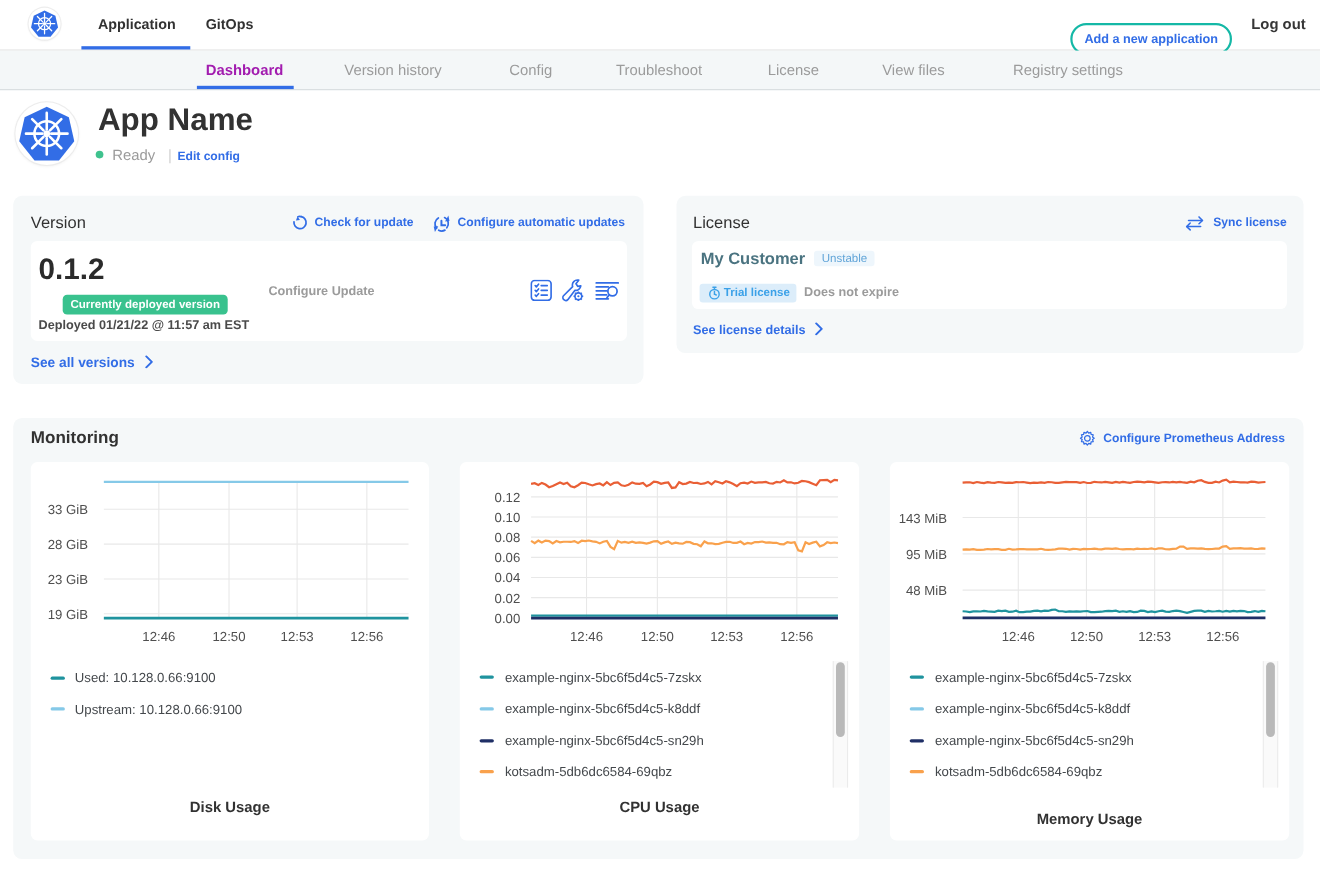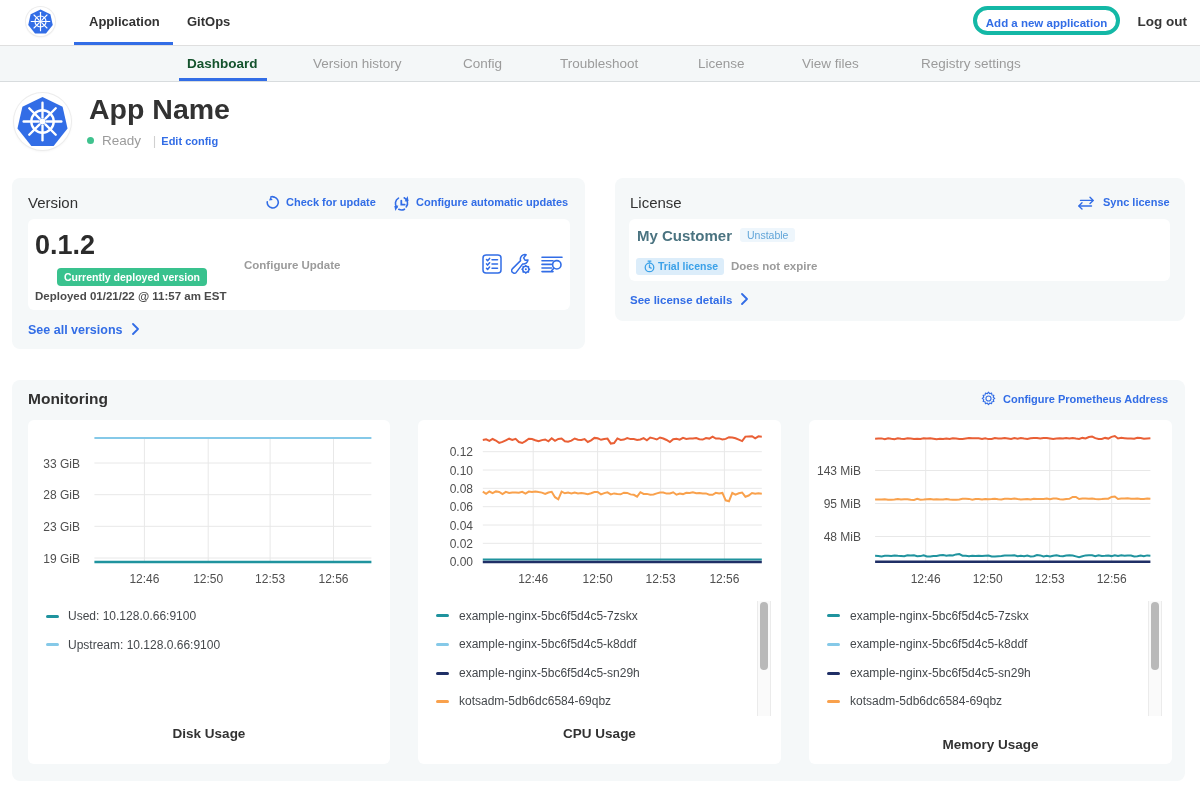--- a/index.html
+++ b/index.html
@@ -4,26 +4,26 @@
 <style>
 * { margin:0; padding:0; box-sizing:border-box; }
 html,body { width:1200px; height:796px; background:#fff; font-family:"Liberation Sans",sans-serif; overflow:hidden; }
 .abs { position:absolute; }
 body { position:relative; }
 .link { color:#326de6; font-weight:bold;text-align:right; }
 
 .topbar { position:absolute; left:0; top:0; width:1200px; height:46px; background:#fff; border-bottom:1px solid #dfdfdf; }
 .navtab { position:absolute; top:0; height:45px; line-height:43px; font-size:13px; font-weight:bold; color:#323232; }
 .nav-underline { position:absolute; top:42px; height:3px; background:#326de6; }
-.addapp { position:absolute; left:973px; top:6px; width:147px; height:29px; border:4px solid #14b8a6; border-radius:15px; color:#326de6; font-size:11.5px; font-weight:bold; text-align:center; line-height:27px; }
+.addapp { position:absolute; left:973px; top:21px; width:147px; height:29px; border:2px solid #14b8a6; border-radius:15px; color:#326de6; font-size:11.5px; font-weight:bold; text-align:center; line-height:27px; }
 .logout { position:absolute; top:0; right:13px; height:45px; line-height:44px; font-size:13.5px; font-weight:bold; color:#363636; }
 
 .subnav { position:absolute; left:0; top:46px; width:1200px; height:36px; background:#f4f7f8; border-bottom:1px solid #d8dcde; }
 .subitem { position:absolute; top:46px; height:35px; line-height:35px; font-size:13.5px; color:#9b9b9b; }
-.subitem.active { color:#14532d; font-weight:bold; }
+.subitem.active { color:#a21caf; font-weight:bold; }
 .sub-underline { position:absolute; top:78px; height:3px; background:#326de6; }
 
 .appicon { position:absolute; left:14px; top:93px; width:57px; height:57px; border-radius:50%; background:#fff; box-shadow:0 0 0 1px #ececec, 0 1px 3px rgba(0,0,0,0.08); }
 .apptitle { position:absolute; left:89px; top:93px; font-size:28.5px; font-weight:bold; color:#323232; letter-spacing:0; }
 .readyrow { position:absolute; left:87px; top:132.5px; height:18px; font-size:13.5px; color:#9b9b9b; }
 
 .card { position:absolute; background:#f5f8f9; border-radius:8px; }
 .whitebox { position:absolute; background:#fff; border-radius:6px; }
 .cardtitle { position:absolute; font-size:15px; font-weight:normal; color:#323232; }
 .badge-green { position:absolute; background:#39c28e; color:#fff; font-size:12.5px; font-weight:bold; border-radius:4px; text-align:center;margin-left:22px; }

